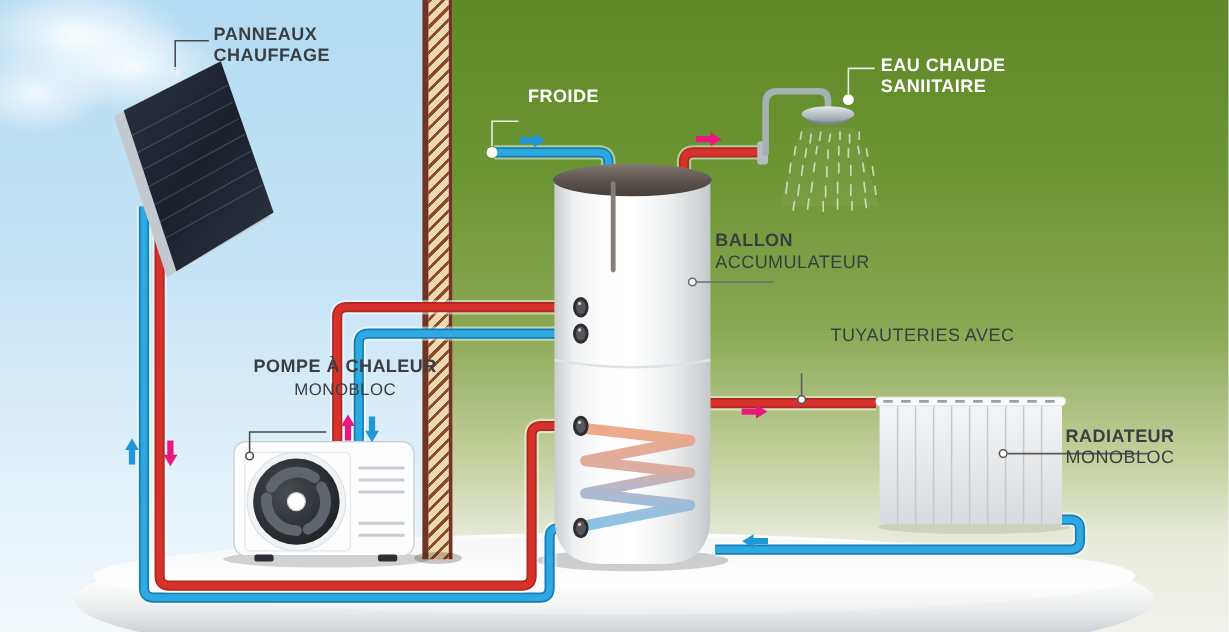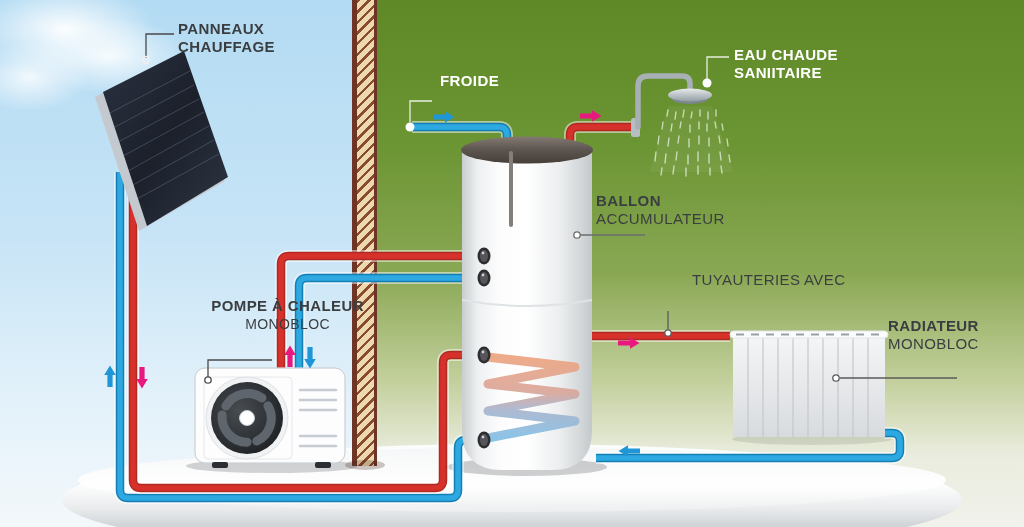--- a/index.html
+++ b/index.html
@@ -285,18 +285,18 @@
 
   <div class="label dark right" style="right:660px; top:297px;">
     <div class="b">POMPE À CHALEUR</div>
     <div class="r" style="font-size:14px;text-align:center;">MONOBLOC</div>
   </div>
 
   <div class="label dark" style="left:677px; top:271px;margin-left:15px;">
     <div class="r">TUYAUTERIES AVEC</div>
   </div>
 
-  <div class="label dark" style="left:888px; top:317px;">
+  <div class="label dark" style="left:888px; top:355px;">
     <div class="b">RADIATEUR</div>
     <div class="r">MONOBLOC</div>
   </div>
 
 </div>
 
 </body></html>

